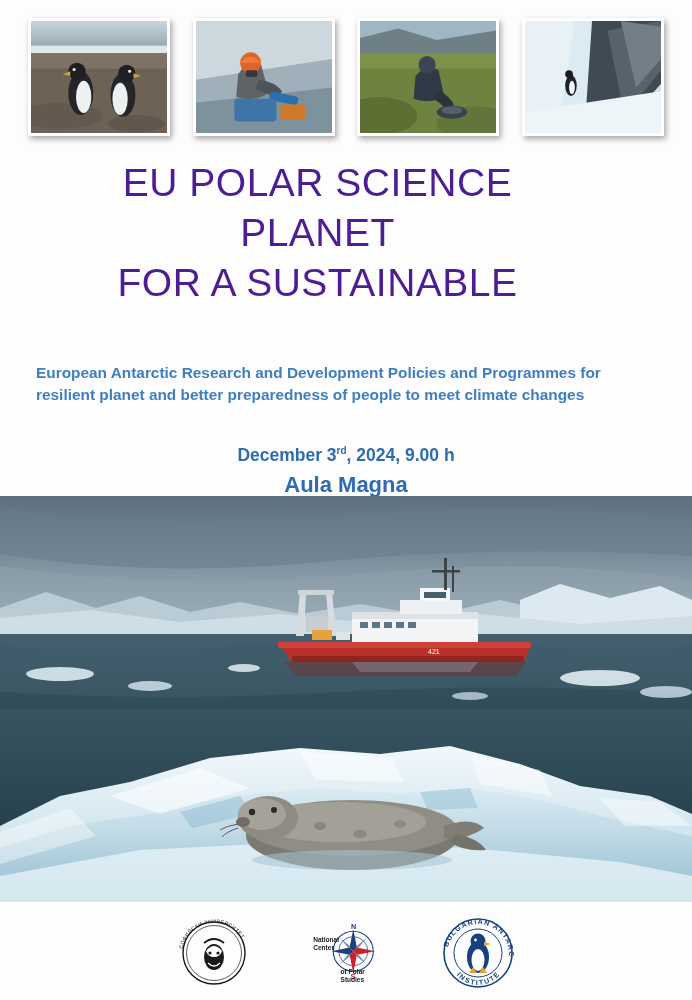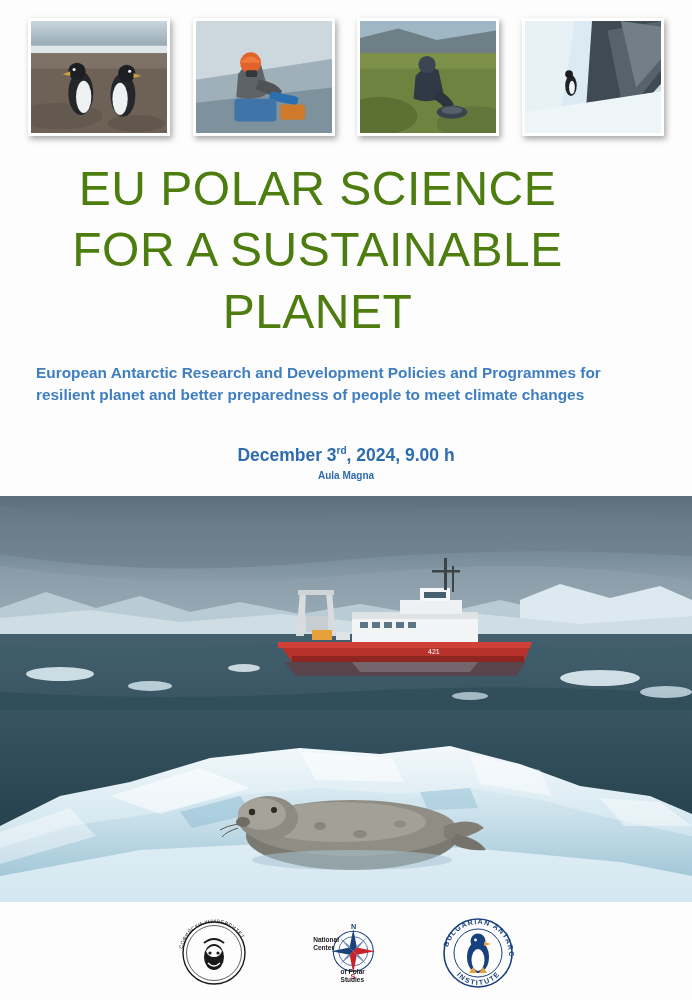--- a/index.html
+++ b/index.html
@@ -35,22 +35,22 @@
     position: relative;
     background: #9fb3c0;
   }
   .thumb svg { display: block; width: 100%; height: 100%; }
 
   
   .headline {
     position: absolute;
     top: 158px; left: 0; width: 635px;
     text-align: center;
-    color: #4d7c0f;
-    font-size: 48px;
+    color: #4c1d95;
+    font-size: 39px;
     line-height: 1.28;
     font-weight: 400;
     letter-spacing: 0.5px;
   }
   .headline .line { display: block; white-space: nowrap; }
 
   
   .subtitle {
     position: absolute;
     top: 362px; left: 36px; width: 620px;
@@ -62,21 +62,21 @@
 
   
   .datebox {
     position: absolute;
     top: 444px; left: 0; width: 692px;
     text-align: center;
     color: #2e6cb0;
     font-weight: bold;
   }
   .datebox .dateline { font-size: 17.5px; line-height: 1.35; }
-  .datebox .venue { font-size: 10px; line-height: 1.5; }
+  .datebox .venue { font-size: 22px; line-height: 1.5; }
   .datebox sup { font-size: 10px; vertical-align: super; }
 
   
   .hero {
     position: absolute;
     top: 496px; left: 0; width: 692px; height: 406px;
     overflow: hidden;
     background: #6b8ea3;
   }
   .hero svg { display: block; width: 692px; height: 406px; }
@@ -177,22 +177,22 @@
         <ellipse cx="49" cy="70" rx="3" ry="7" fill="#f1f5f7"></ellipse>
         <circle cx="46" cy="56" r="4" fill="#1a1d20"></circle>
         <path d="M0 96 L142 74 L142 118 L0 118 Z" fill="#eef5f9"></path>
       </svg>
     </div>
 
   </div>
 
   <div class="headline">
     <span class="line">EU POLAR SCIENCE</span>
+    <span class="line">PLANET</span>
     <span class="line">FOR A SUSTAINABLE</span>
-    <span class="line">PLANET</span>
   </div>
 
   <div class="subtitle">European Antarctic Research and Development Policies and Programmes for resilient planet and better preparedness of people to meet climate changes</div>
 
   <div class="datebox">
     <div class="dateline"><span>December 3</span><sup>rd</sup><span>, 2024, 9.00 h</span></div>
     <div class="venue">Aula Magna</div>
   </div>
 
   <div class="hero">

